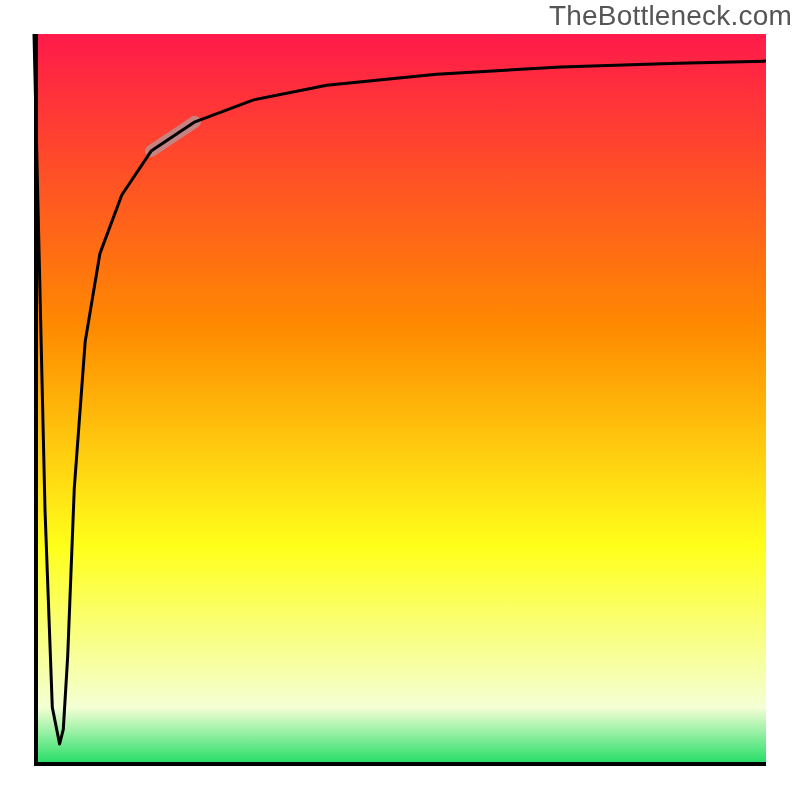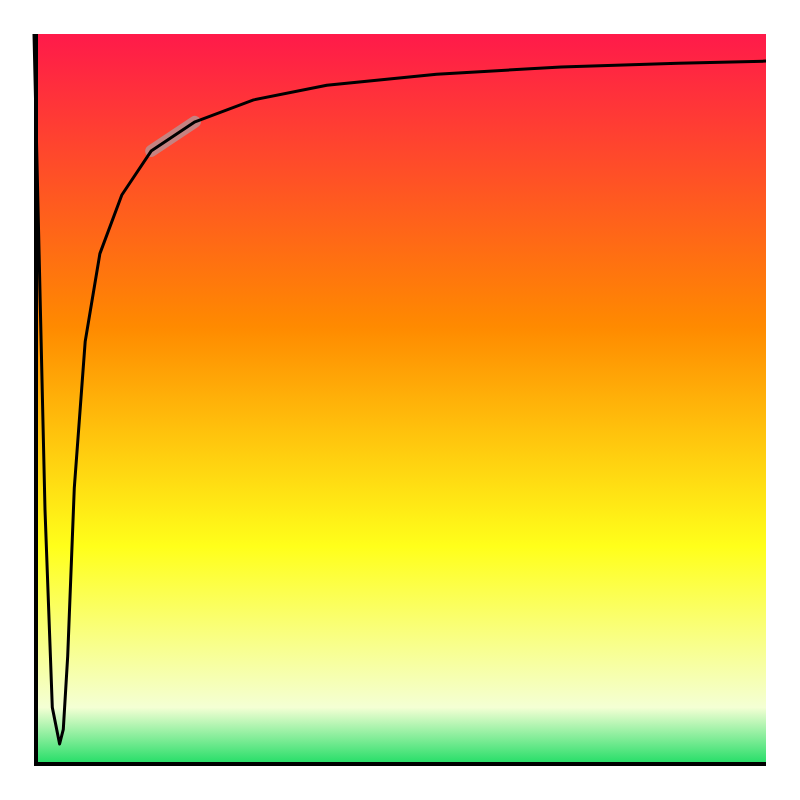--- a/index.html
+++ b/index.html
@@ -41,20 +41,21 @@
     position: absolute;
     background: #000;
     z-index: 3;
   }
 </style>
 </head>
 <body>
 
 <div class="chart-wrap">
 
+  <div class="watermark">TheBottleneck.com</div>
 
   <svg class="gradient-bg" width="732" height="732" style="left: 34px; top: 34px;">
     <defs>
       <linearGradient id="bg-grad" x1="0" y1="0" x2="0" y2="1">
           <stop offset="0%" stop-color="#ff1a4a"></stop>
           <stop offset="40%" stop-color="#ff8a00"></stop>
           <stop offset="70%" stop-color="#ffff1a"></stop>
           <stop offset="92%" stop-color="#f4ffd4"></stop>
           <stop offset="100%" stop-color="#1bdc62"></stop>
         </linearGradient>

